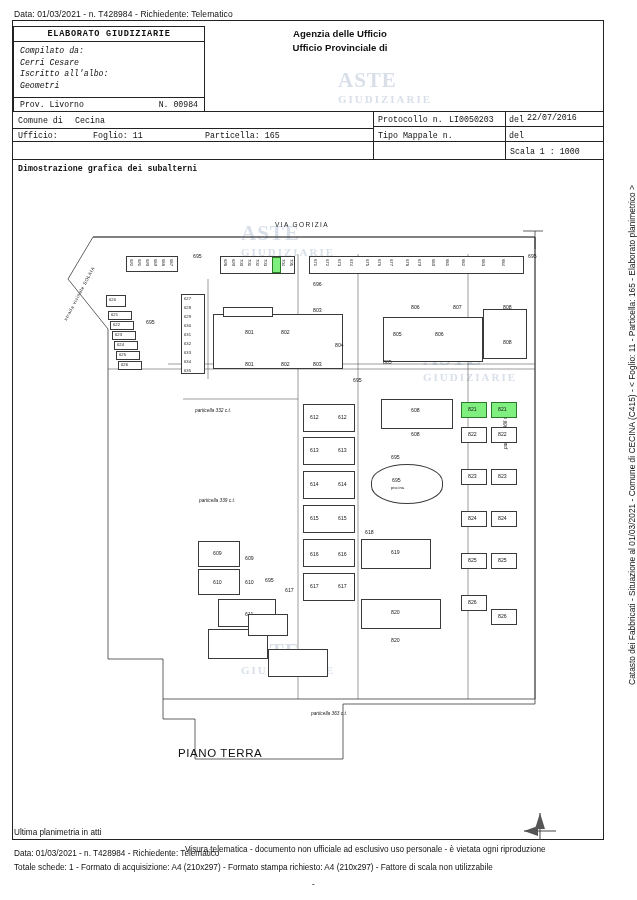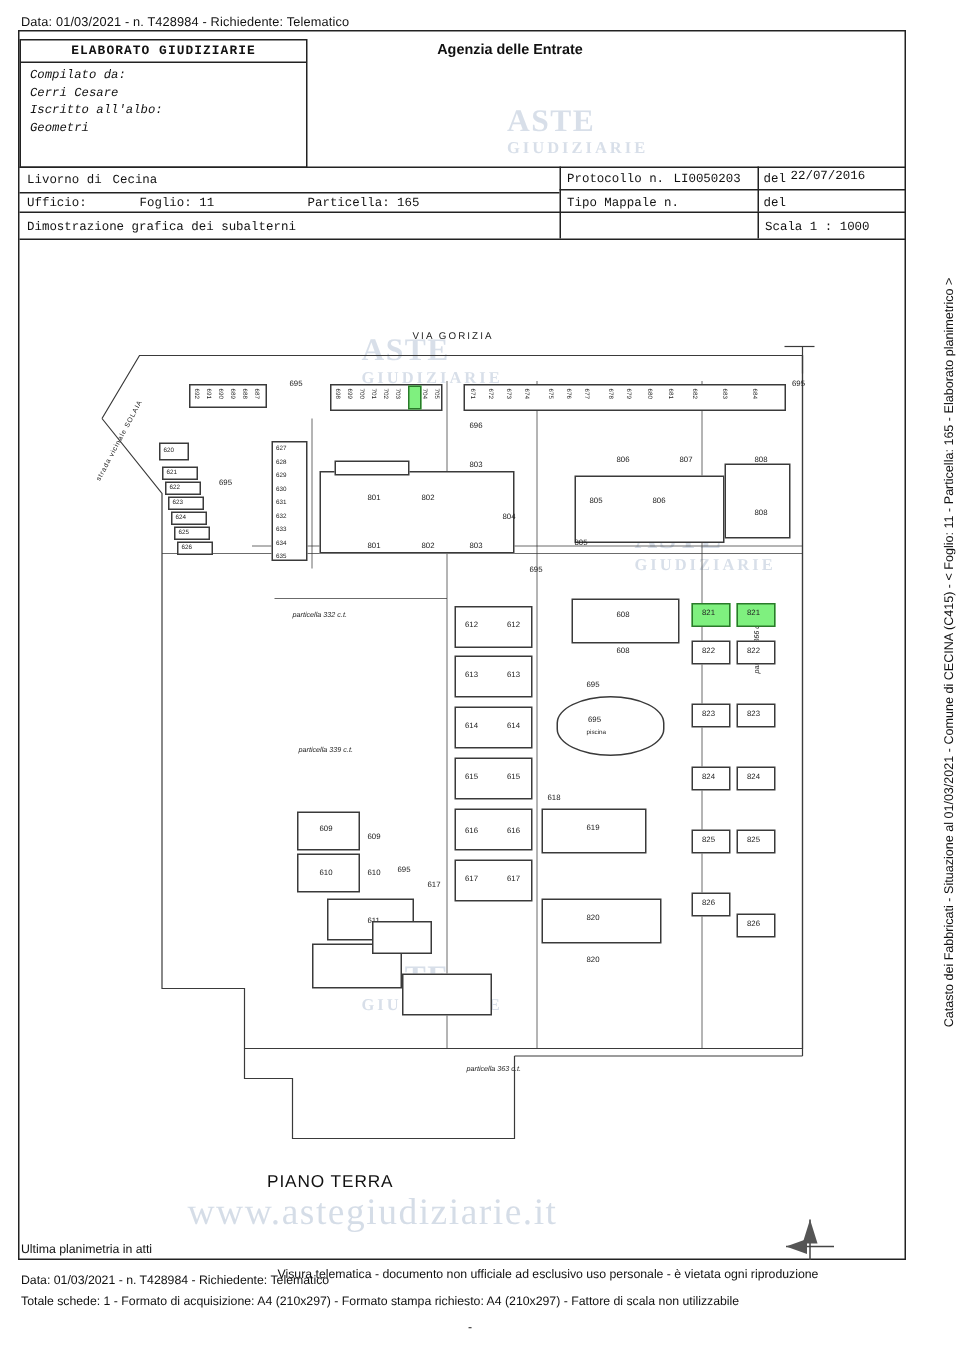--- a/index.html
+++ b/index.html
@@ -100,21 +100,21 @@
   }
   .lbl{
     position:absolute;font-size:5.2px;font-family:"Liberation Sans",sans-serif;
     color:#222;white-space:nowrap;
   }
   .lbl-s{font-size:4.2px;}
   .hl{background:#7ff07f;border:.7px solid #2a7a2a;}
   .line{position:absolute;background:#3a3a3a;}
   .txt-it{font-style:italic;}
   .pianoterra{
-    position:absolute;left:165px;top:588px;font-size:11.5px;letter-spacing:.6px;margin-top:35px;
+    position:absolute;left:165px;top:588px;font-size:11.5px;letter-spacing:.6px;
   }
   .pool{
     position:absolute;border:.8px solid #3a3a3a;border-radius:50%/45%;
     box-sizing:border-box;background:#fff;
   }
   .compass{position:absolute;left:505px;top:650px;}
 </style>
 </head>
 <body>
 
@@ -125,46 +125,51 @@
   <div class="doc-frame"></div>
 
   <div class="head-left">
     <div class="title">ELABORATO  GIUDIZIARIE</div>
     <div class="rows">
       <div class="r">Compilato da:</div>
       <div class="r">Cerri Cesare</div>
       <div class="r">Iscritto all'albo:</div>
       <div class="r">Geometri</div>
     </div>
+    <div class="provrow">
+      <span>Prov. Livorno</span>
+      <span>N. 00984</span>
+    </div>
   </div>
 
   <div class="head-center">
-    <div class="l1">Agenzia delle Entrate</div>
+    <div class="l1">Agenzia delle Ufficio</div>
+    <div class="l3">Ufficio Provinciale di</div>
   </div>
 
   <div class="wm" style="left:338px;top:68px;">
     <span class="s1">ASTE</span>
     <span class="s2">GIUDIZIARIE</span>
   </div>
 
   <div class="line" style="left:13px;top:111px;width:591px;height:1px;background:#222;"></div>
   <div class="line" style="left:373px;top:111px;width:1px;height:48px;background:#222;"></div>
   <div class="line" style="left:505px;top:111px;width:1px;height:30px;background:#222;"></div>
   <div class="line" style="left:13px;top:141px;width:591px;height:1px;background:#222;"></div>
   <div class="line" style="left:13px;top:128px;width:360px;height:1px;background:#222;"></div>
   <div class="line" style="left:373px;top:126px;width:231px;height:1px;background:#222;"></div>
   <div class="line" style="left:13px;top:159px;width:591px;height:1px;background:#222;"></div>
   <div class="line" style="left:505px;top:141px;width:1px;height:18px;background:#222;"></div>
 
-  <div class="cell" style="left:18px;top:116px;">Livorno di</div>
+  <div class="cell" style="left:18px;top:116px;">Comune di</div>
   <div class="cell" style="left:75px;top:116px;">Cecina</div>
   <div class="cell" style="left:18px;top:131px;">Ufficio:</div>
   <div class="cell" style="left:93px;top:131px;">Foglio: 11</div>
   <div class="cell" style="left:205px;top:131px;">Particella: 165</div>
-  <div class="cell" style="left:18px;top:147px;">Dimostrazione grafica dei subalterni</div>
+  <div class="cell" style="left:18px;top:164px;font-weight:bold;">Dimostrazione grafica dei subalterni</div>
   <div class="cell" style="left:510px;top:147px;">Scala 1 : 1000</div>
 
   <div class="cell" style="left:378px;top:115px;">Protocollo n.</div>
   <div class="cell" style="left:449px;top:115px;">LI0050203</div>
   <div class="cell" style="left:509px;top:115px;">del</div>
   <div class="cell" style="left:527px;top:113px;">22/07/2016</div>
   <div class="cell" style="left:378px;top:131px;">Tipo Mappale n.</div>
   <div class="cell" style="left:509px;top:131px;">del</div>
 
   <div class="draw">
@@ -415,21 +420,20 @@
 
     <svg class="compass" width="44" height="46">
       <line x1="22" y1="4" x2="22" y2="40" stroke="#444" stroke-width="1"></line>
       <line x1="6" y1="22" x2="38" y2="22" stroke="#444" stroke-width="1"></line>
       <polygon points="22,4 17,20 27,20" fill="#555"></polygon>
       <polygon points="6,22 20,17 20,27" fill="#555"></polygon>
       <text x="20" y="38" font-size="7" fill="#333" font-family="Liberation Sans">N</text>
     </svg>
   </div>
 
-  <div class="wm-big" style="left:125px;top:795px;">www.astegiudiziarie.it</div>
 
   <div class="vert">
     <span>Catasto dei Fabbricati - Situazione al 01/03/2021 - Comune di CECINA (C415) - &lt; Foglio: 11 - Particella: 165 - Elaborato planimetrico &gt;</span>
   </div>
 
   <div class="bot" style="left:14px;top:828px;">Ultima planimetria in atti</div>
   <div class="bot" style="left:14px;top:849px;">Data: 01/03/2021 - n. T428984 - Richiedente: Telematico</div>
   <div class="bot" style="left:185px;top:845px;">Visura telematica - documento non ufficiale ad esclusivo uso personale - è vietata ogni riproduzione</div>
   <div class="bot" style="left:14px;top:863px;">Totale schede: 1 - Formato di acquisizione: A4 (210x297) - Formato stampa richiesto: A4 (210x297) - Fattore di scala non utilizzabile</div>
   <div class="bot" style="left:312px;top:880px;">-</div>

